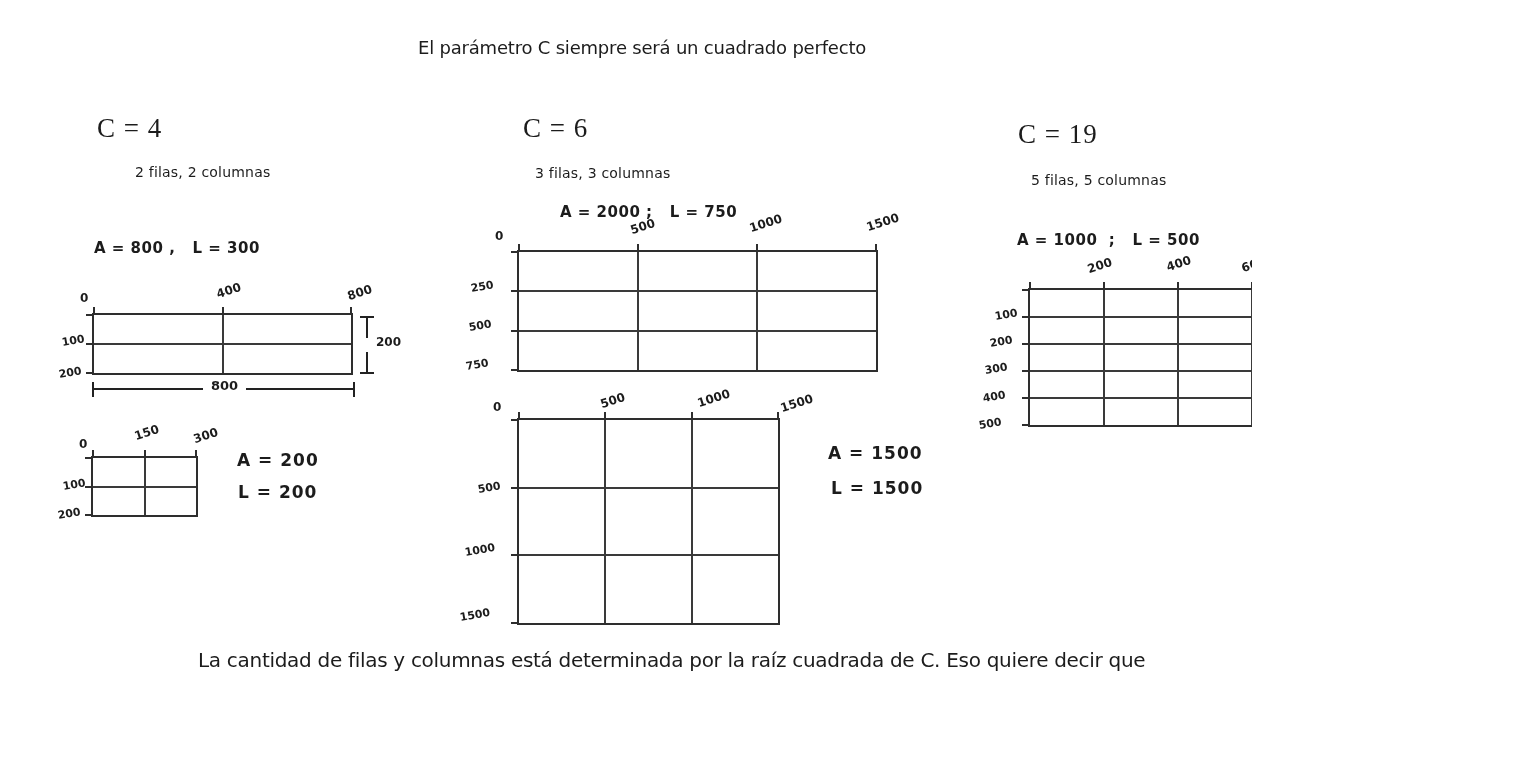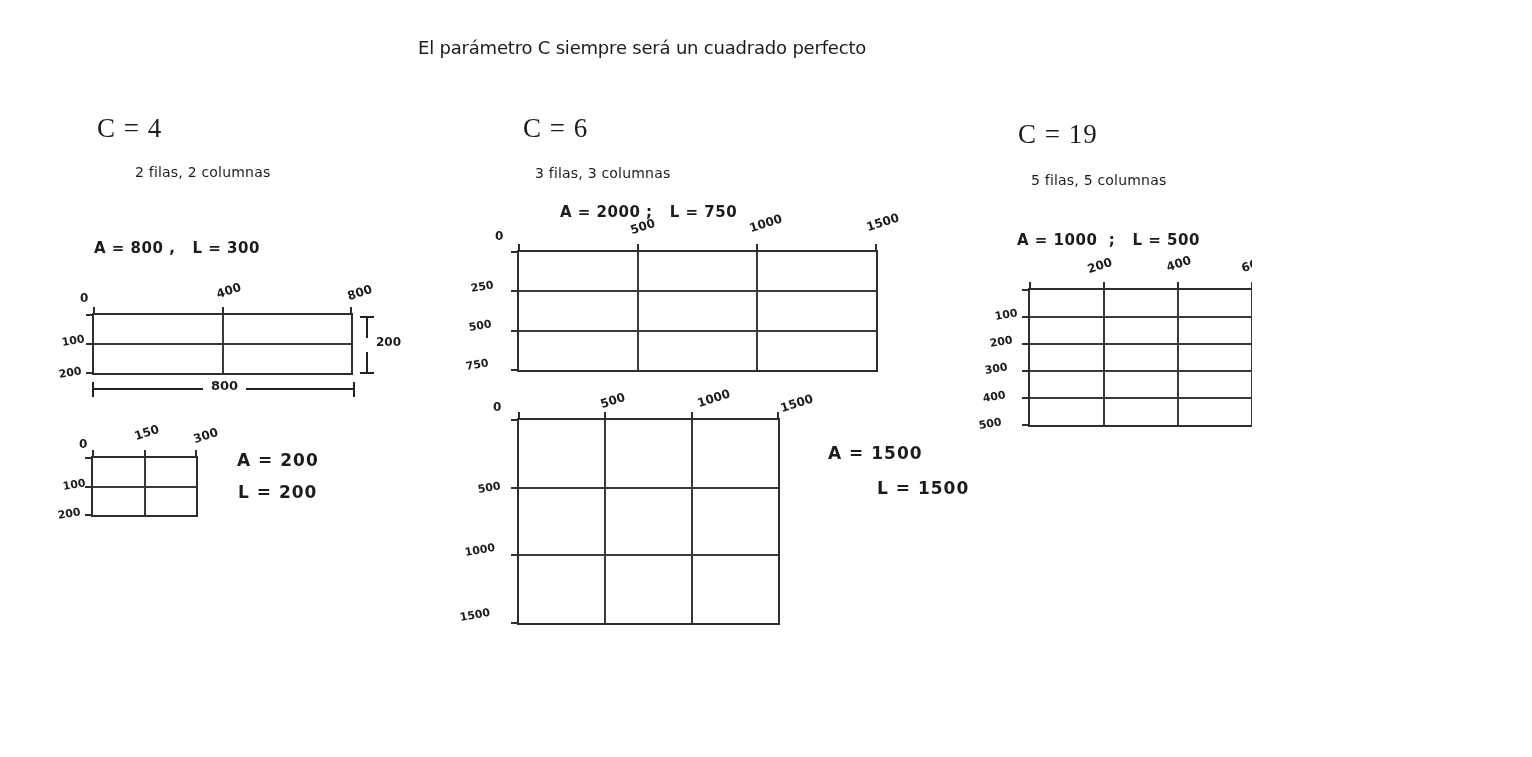--- a/index.html
+++ b/index.html
@@ -131,21 +131,21 @@
       <i class="tm-l" style="top: calc(100% - 1px);"></i>
     </div>
   <span class="tk" style="left:493px;top:400px">0</span>
   <span class="tk rot" style="left:603px;top:397px">500</span>
   <span class="tk rot" style="left:700px;top:396px">1000</span>
   <span class="tk rot" style="left:783px;top:401px">1500</span>
   <span class="tk rotl" style="left:479px;top:483px">500</span>
   <span class="tk rotl" style="left:466px;top:546px">1000</span>
   <span class="tk rotl" style="left:461px;top:611px">1500</span>
   <div class="t big" style="left:828px;top:443px">A = 1500</div>
-  <div class="t big" style="left:877px;top:478px">L = 1500</div>
+  <div class="t big" style="left:831px;top:478px">L = 1500</div>
 
   <div class="t h1" style="left:1018px;top:119px">C = 19</div>
   <div class="t sub" style="left:1031px;top:172px">5 filas, 5 columnas</div>
   <div class="t params" style="left:1017px;top:231px">A = 1000  ;   L = 500</div>
 
   <div class="grid" style="left:1028px;top:288px;width:374px;height:139px">
       <i class="vl" style="left: calc(20% - 1px);"></i>
       <i class="vl" style="left: calc(40% - 1px);"></i>
       <i class="vl" style="left: calc(60% - 1px);"></i>
       <i class="vl" style="left: calc(80% - 1px);"></i>
@@ -170,14 +170,15 @@
   <span class="tk rot" style="left:1169px;top:260px">400</span>
   <span class="tk rot" style="left:1244px;top:261px">600</span>
   <span class="tk rot" style="left:1316px;top:261px">800</span>
   <span class="tk" style="left:1403px;top:267px;transform:rotate(-10deg)">1000</span>
   <span class="tk rotl" style="left:996px;top:310px">100</span>
   <span class="tk rotl" style="left:991px;top:337px">200</span>
   <span class="tk rotl" style="left:986px;top:364px">300</span>
   <span class="tk rotl" style="left:984px;top:392px">400</span>
   <span class="tk rotl" style="left:980px;top:419px">500</span>
 
+  <div class="t footer-line" style="left:198px;top:645px">La cantidad de filas y columnas está determinada por la raíz cuadrada de C. Eso quiere decir que</div>
 
 </div>
 
 </body></html>

